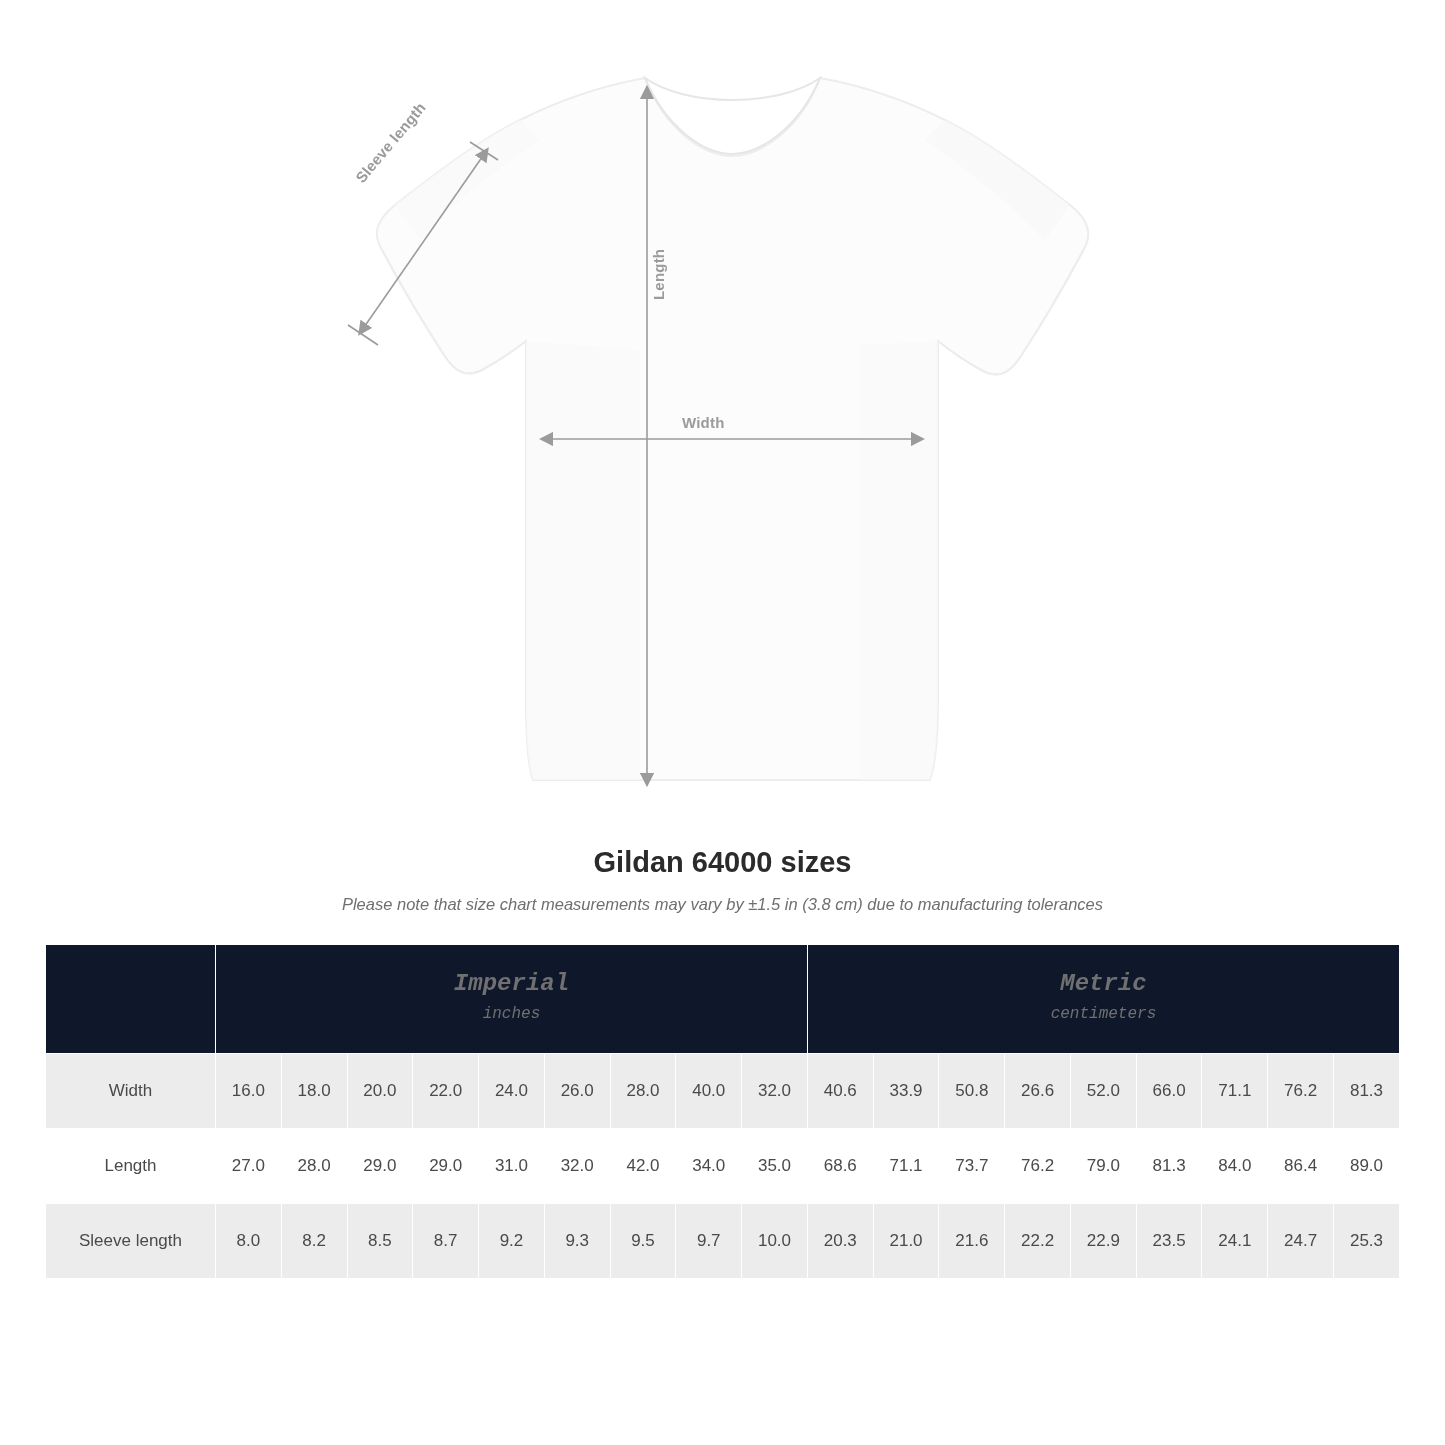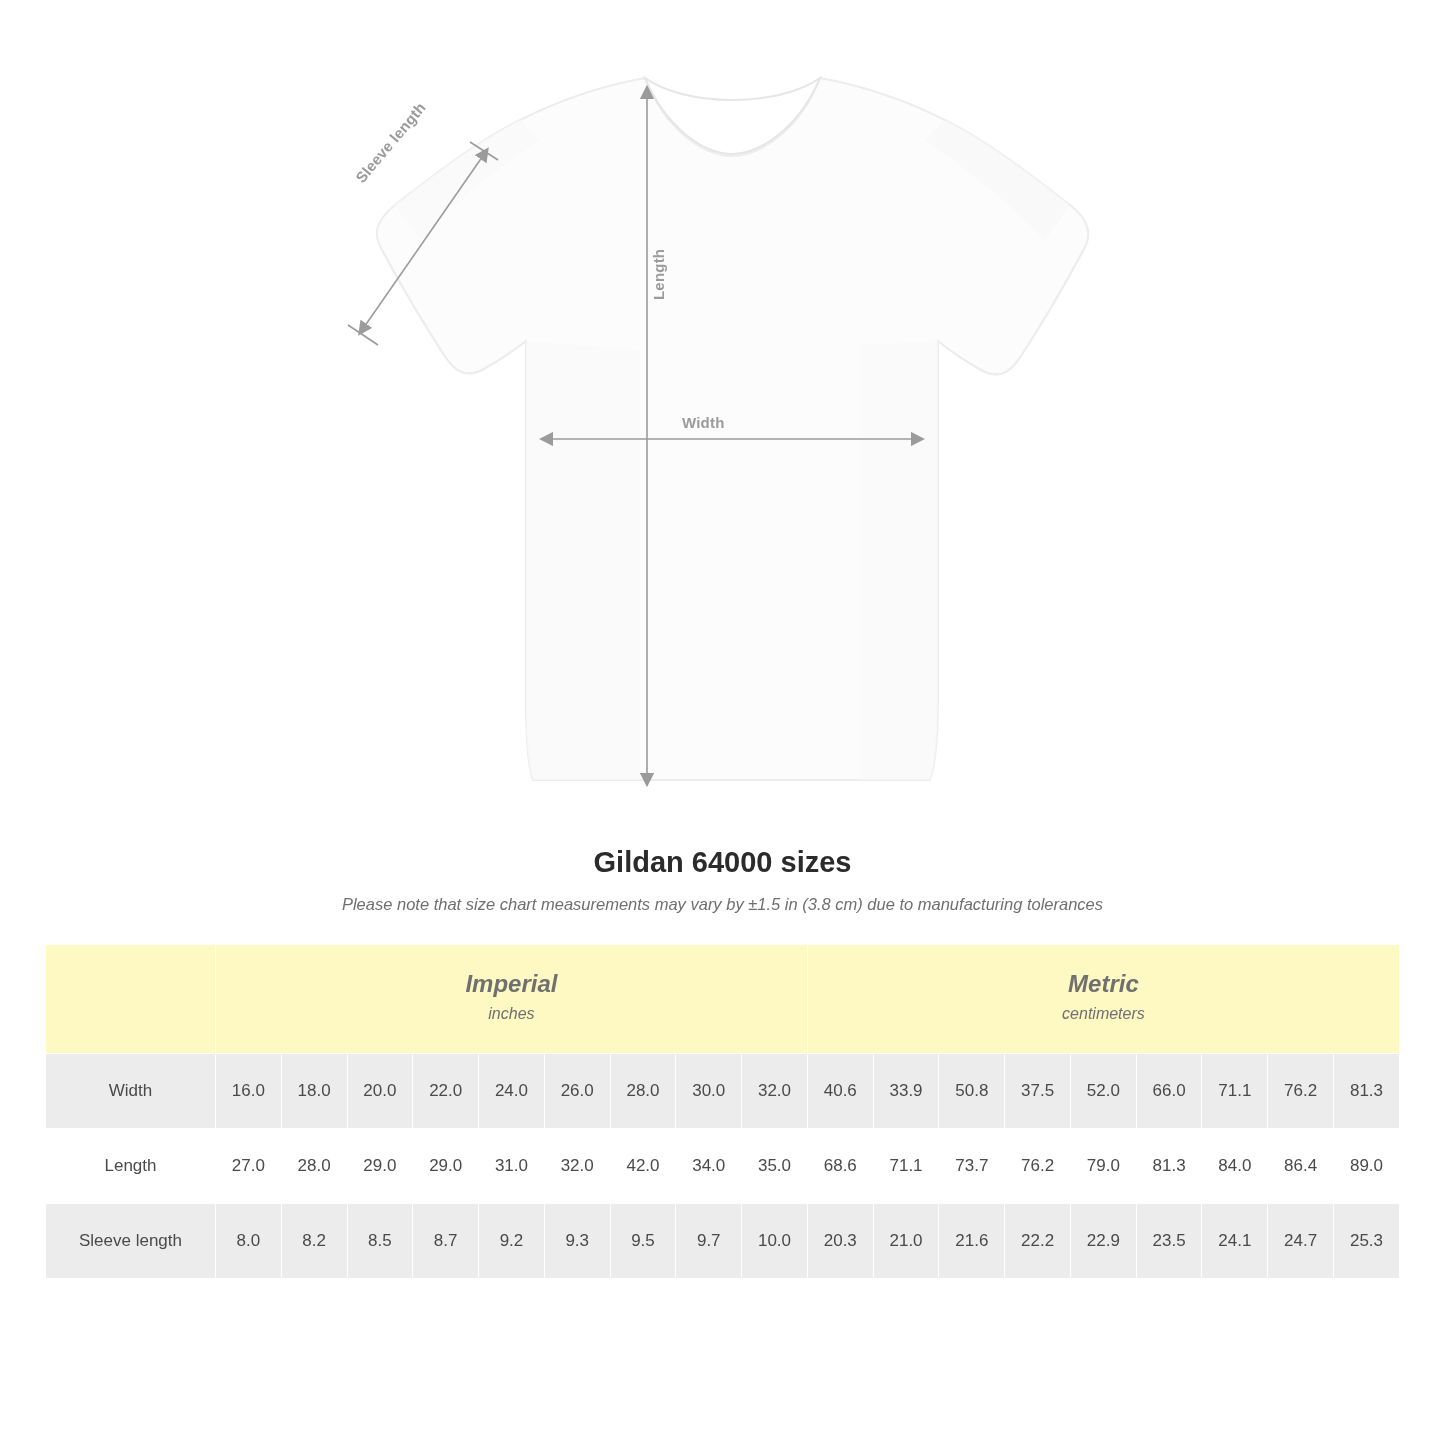--- a/index.html
+++ b/index.html
@@ -80,23 +80,24 @@
   }
   table.size-table td, table.size-table th {
     border: 1px solid #ffffff;
     text-align: center;
     font-size: 17px;
     color: #4a4a4a;
     font-weight: normal;
     padding: 0;
   }
   .unit-header td {
-    background: #fef9c3;
+    background: #0f172a;
     height: 108px;
     vertical-align: middle;
+    font-family: Liberation Mono, monospace;
   }
   .unit-name {
     font-size: 24px;
     font-style: italic;
     font-weight: bold;
     color: #707070;
     line-height: 1.25;
   }
   .unit-sub {
     font-size: 16px;
@@ -223,26 +224,26 @@
         </tr>
         <tr class="row-band">
           <td class="rowhead">Width</td>
           <td class="sizecell">16.0</td>
           <td class="sizecell">18.0</td>
           <td class="sizecell">20.0</td>
           <td class="sizecell">22.0</td>
           <td class="sizecell">24.0</td>
           <td class="sizecell">26.0</td>
           <td class="sizecell">28.0</td>
-          <td class="sizecell">30.0</td>
+          <td class="sizecell">40.0</td>
           <td class="sizecell">32.0</td>
           <td class="sizecell">40.6</td>
           <td class="sizecell">33.9</td>
           <td class="sizecell">50.8</td>
-          <td class="sizecell">37.5</td>
+          <td class="sizecell">26.6</td>
           <td class="sizecell">52.0</td>
           <td class="sizecell">66.0</td>
           <td class="sizecell">71.1</td>
           <td class="sizecell">76.2</td>
           <td class="sizecell">81.3</td>
         </tr>
         <tr class="row-white">
           <td class="rowhead">Length</td>
           <td class="sizecell">27.0</td>
           <td class="sizecell">28.0</td>

